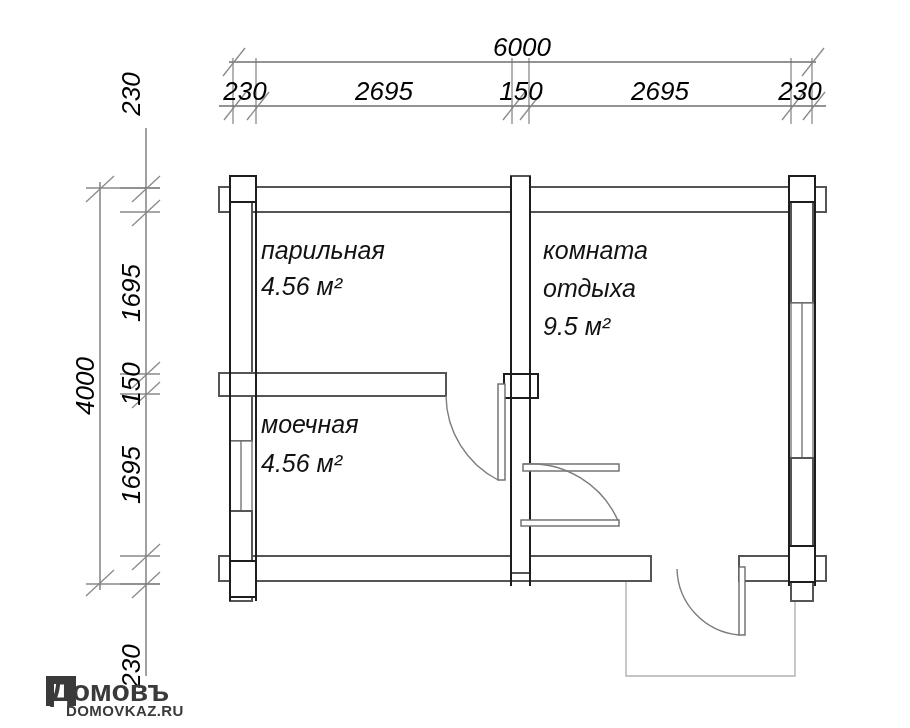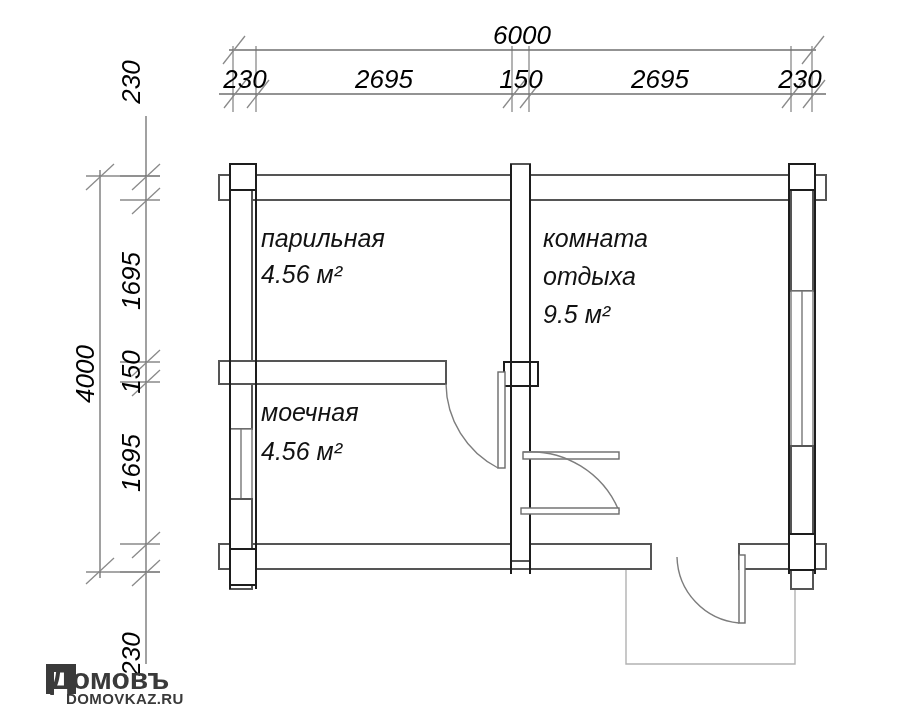--- a/index.html
+++ b/index.html
@@ -9,21 +9,21 @@
   }
   body {
     width: 910px;
     height: 728px;
     font-family: "Liberation Sans", sans-serif;
     overflow: hidden;
     position: relative;
   }
   #plan-root {
     position: absolute;
-    left: 0; top: 4px;
+    left: 0; top: 16px;
     width: 910px;
     height: 536px;
   }
   svg { display: block; }
 
   
   .dim-text {
     font-family: "Liberation Sans", sans-serif;
     font-size: 26px;
     font-style: italic;

